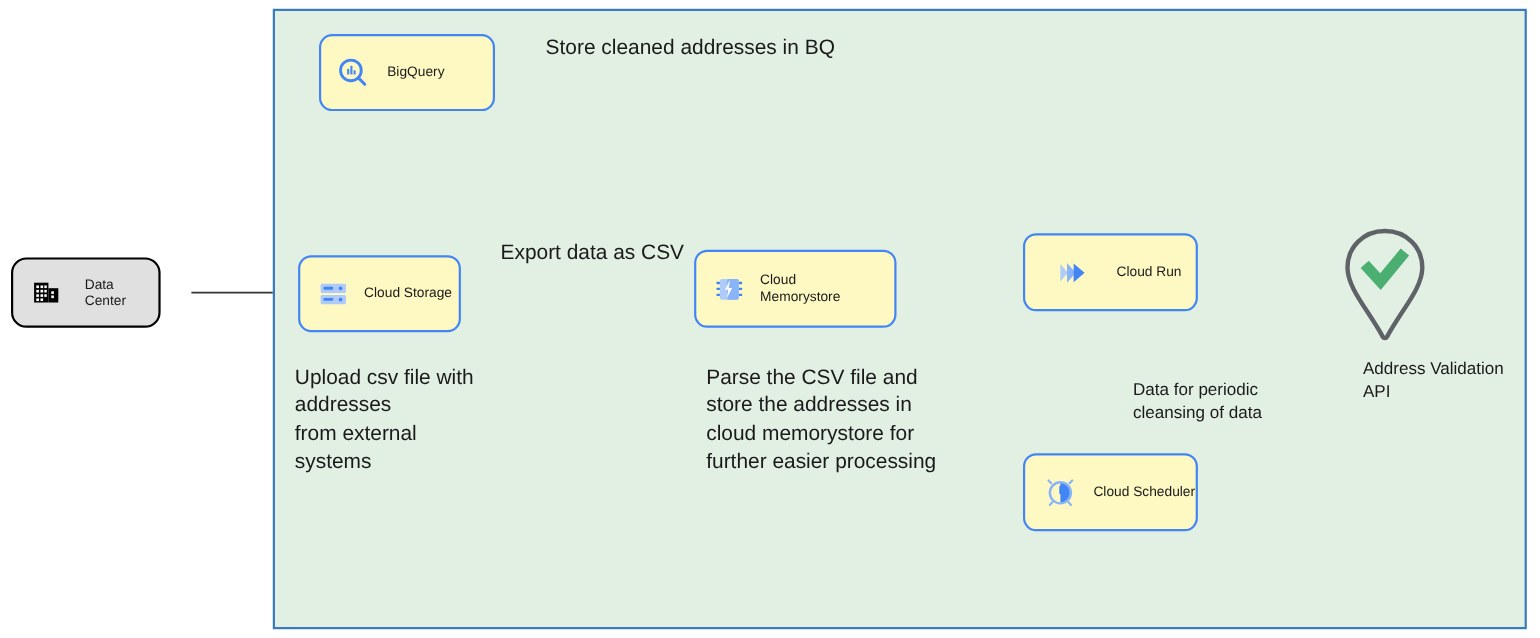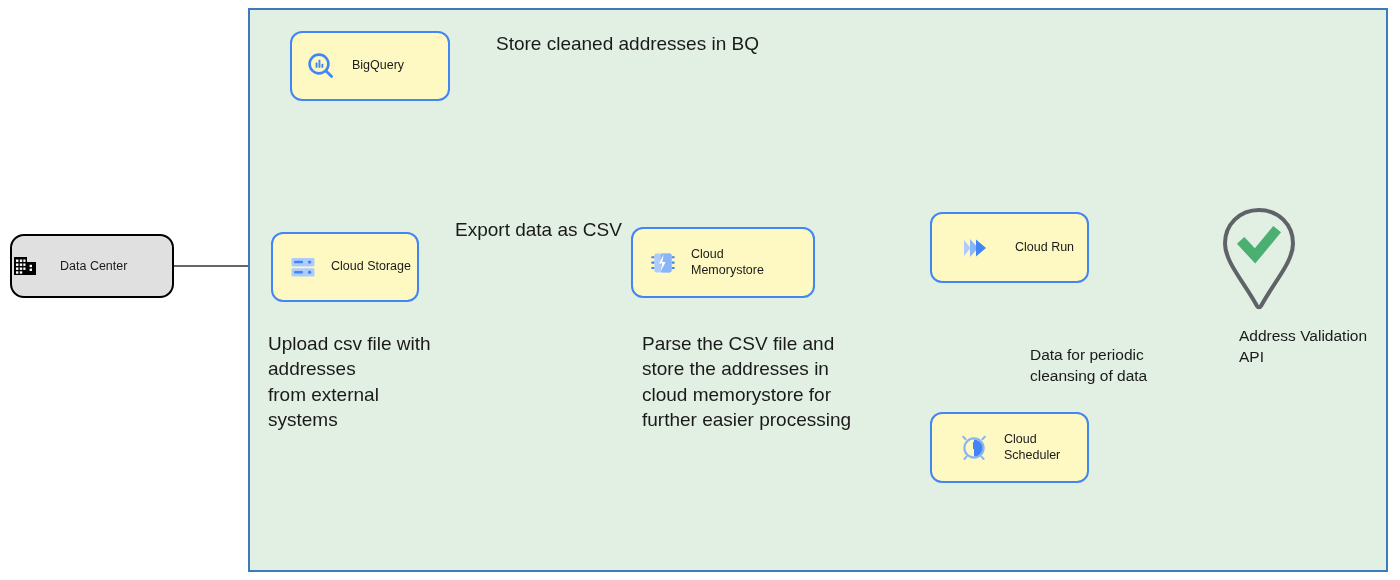--- a/index.html
+++ b/index.html
@@ -119,21 +119,21 @@
     <line x1="1010" y1="412" x2="1010" y2="288" stroke="#000" stroke-width="3.4" marker-end="url(#arrowOpenThick)"></line>
   </g>
 
   <g>
     <path d="M709,222 L709,67 L459,67" fill="none" stroke="#2b2b2b" stroke-width="2.4" stroke-dasharray="11 9" marker-end="url(#arrowSolid)"></path>
   </g>
 </svg>
 
 <div class="cloud-zone"></div>
 
-<div class="node-onprem" style="left:10px; top:234px; width:164px; height:64px; padding-left:0;">
+<div class="node-onprem" style="left:10px; top:234px; width:136px; height:64px; padding-left:17px;">
   <span class="ico" style="width:26px;height:26px;">
     <svg width="26" height="26" viewBox="0 0 26 26">
       <rect x="2" y="4" width="13" height="18" fill="#000"></rect>
       <rect x="15" y="9" width="9" height="13" fill="#000"></rect>
       <g fill="#fff">
         <rect x="4" y="6.5" width="2.4" height="2.4"></rect>
         <rect x="7.8" y="6.5" width="2.4" height="2.4"></rect>
         <rect x="11.3" y="6.5" width="2.2" height="2.4"></rect>
         <rect x="4" y="10.5" width="2.4" height="2.4"></rect>
         <rect x="7.8" y="10.5" width="2.4" height="2.4"></rect>
@@ -204,21 +204,21 @@
   <span class="ico" style="width:32px;height:30px;">
     <svg width="32" height="30" viewBox="0 0 32 30">
       <path d="M5,7 L5,23 L11.5,15 Z" fill="#aecbfa"></path>
       <path d="M11,6 L11,24 L19,15 Z" fill="#8ab4f8"></path>
       <path d="M17,6.5 L17,23.5 L27,15 Z" fill="#4285f4"></path>
     </svg>
   </span>
   <span class="lbl" style="margin-left:24px;">Cloud Run</span>
 </div>
 
-<div class="node" style="left:930px; top:412px; width:159px; height:71px; padding-left:28px;">
+<div class="node" style="left:930px; top:412px; width:159px; height:71px; padding-left:18px;">
   <span class="ico" style="width:28px;height:28px;">
     <svg width="28" height="28" viewBox="0 0 28 28">
       <g stroke="#8ab4f8" stroke-width="2" fill="none" stroke-linecap="round">
         <path d="M5.6,5.2 L3.2,2.8"></path>
         <path d="M22.4,5.2 L24.8,2.8"></path>
         <path d="M6.6,22.6 L4.4,25"></path>
         <path d="M21.4,22.6 L23.6,25"></path>
       </g>
       <circle cx="14" cy="14" r="9.6" fill="none" stroke="#8ab4f8" stroke-width="2.2"></circle>
       <path d="M14,5.4 A8.6,8.6 0 0,1 14,22.6 Z" fill="#4285f4"></path>

